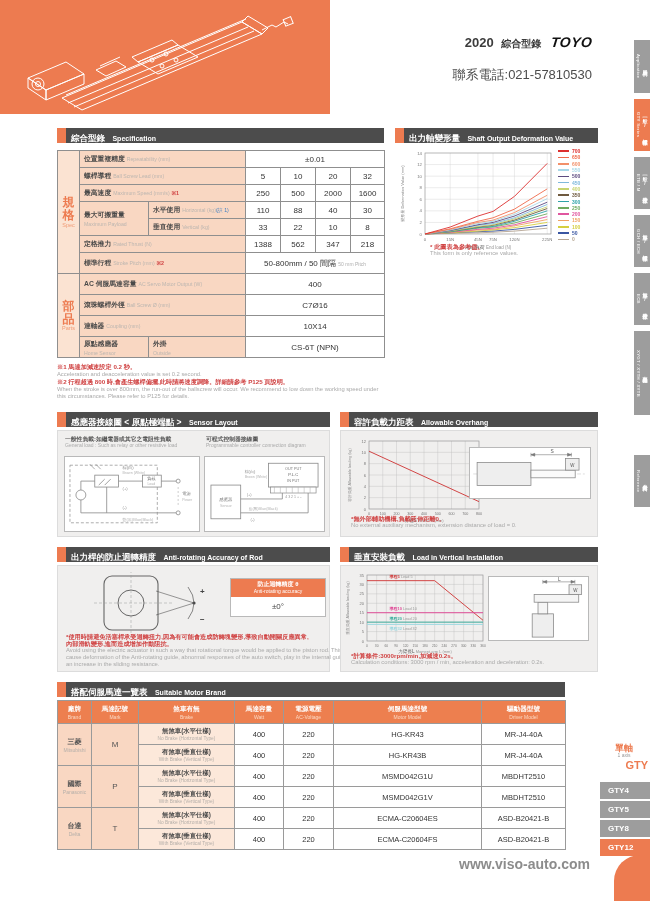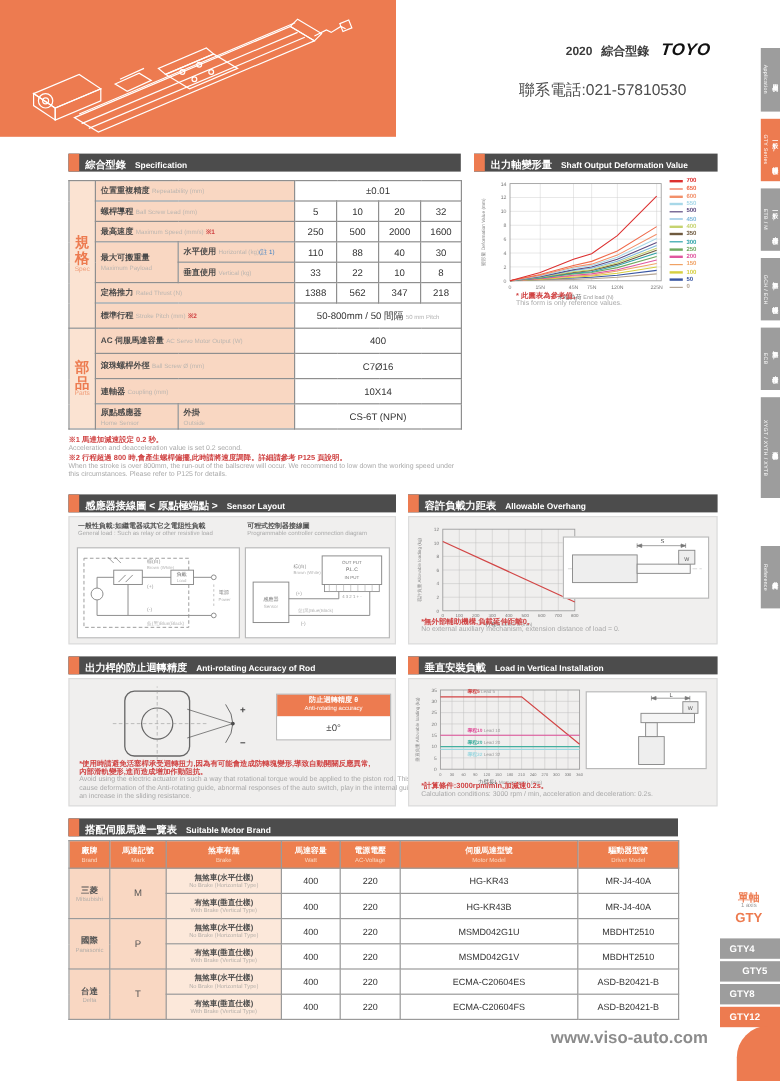--- a/index.html
+++ b/index.html
@@ -1,33 +1,33 @@
 <!DOCTYPE html>
 <html><head>
 <meta charset="utf-8">
 <style>
   html,body{margin:0;padding:0;}
   body{width:650px;height:901px;position:relative;background:#fff;
        font-family:"Liberation Sans", sans-serif;overflow:hidden;}
   
   .hero{position:absolute;left:0;top:0;width:330px;height:114px;background:#ED7B50;}
   .catalog{position:absolute;left:440px;top:33px;width:152px;text-align:right;white-space:nowrap;}
-  .catalog .yr{font-size:10px;font-weight:bold;color:#3c3c3c;}
+  .catalog .yr{font-size:13px;font-weight:bold;color:#3c3c3c;}
   .catalog .lbl{font-size:10px;font-weight:bold;color:#3c3c3c;margin-left:3px;}
   .catalog .logo{font-size:14px;font-weight:bold;font-style:italic;color:#111;margin-left:5px;letter-spacing:.5px;transform:skewX(-6deg);display:inline-block;}
-  .phone{position:absolute;left:420px;top:66px;width:152px;text-align:right;font-size:13px;color:#4c4c4c;}
+  .phone{position:absolute;left:440px;top:66px;width:152px;text-align:right;font-size:13px;color:#4c4c4c;}
   
   .tab{position:absolute;right:0;width:16px;background:#9d9d9d;color:#fff;display:flex;flex-direction:row;align-items:center;justify-content:center;gap:1px;}
   .tab.active{background:#ED7B50;}
   .tab .en{writing-mode:vertical-rl;font-size:4.3px;letter-spacing:.3px;}
   .tab .zh{writing-mode:vertical-rl;text-orientation:upright;font-size:5px;font-weight:bold;letter-spacing:.5px;}
   .series-label{position:absolute;right:2px;top:743px;width:48px;text-align:center;line-height:1.15;}
   .series-label .zh{font-size:9px;font-weight:bold;color:#ED7B50;}
   .series-label .ax{font-size:5px;color:#999;}
-  .series-label .gty{font-size:11px;font-weight:bold;color:#ED7B50;}
+  .series-label .gty{font-size:11px;font-weight:bold;color:#ED7B50;text-align:right;}
   .model-tab{position:absolute;right:0;width:50px;height:17px;background:#9d9d9d;color:#fff;font-size:8px;font-weight:bold;line-height:17px;padding-left:8px;box-sizing:border-box;}
   .model-tab.active{background:#ED7B50;}
   .corner{position:absolute;right:0;bottom:0;width:36px;height:46px;background:#ED7B50;border-radius:26px 0 0 0;}
   
   .sec-bar{position:absolute;height:15px;background:#4c4c4c;color:#fff;line-height:15px;white-space:nowrap;overflow:hidden;}
   .sec-bar .sq{position:absolute;left:0;top:0;width:9px;height:100%;background:#ED7B50;}
   .sec-bar .zh{margin-left:14px;font-weight:bold;font-size:8.5px;}
   .sec-bar .en{font-weight:bold;font-size:7px;margin-left:3px;}
   
   .spec-table{position:absolute;left:57px;top:150px;width:327px;border-collapse:collapse;table-layout:fixed;}
@@ -147,21 +147,21 @@
       <span class="zh">參考資料</span>
     </div>
   </div>
 <div class="series-label">
   <div class="zh">單軸</div>
   <div class="ax">1 axis</div>
   <div class="gty">GTY</div>
 </div>
 <div id="model-tabs">
     <div class="model-tab" style="top: 782px;">GTY4</div>
-    <div class="model-tab" style="top: 801px; text-align: center;">GTY5</div>
+    <div class="model-tab" style="top: 801px;">GTY5</div>
     <div class="model-tab" style="top: 820px;">GTY8</div>
     <div class="model-tab active" style="top: 839px;">GTY12</div>
   </div>
 <div class="corner"></div>
 
 <div class="sec-bar" style="left:57px;top:128px;width:327px">
   <span class="sq"></span>
   <span class="zh">綜合型錄</span>
   <span class="en">Specification</span>
 </div>

